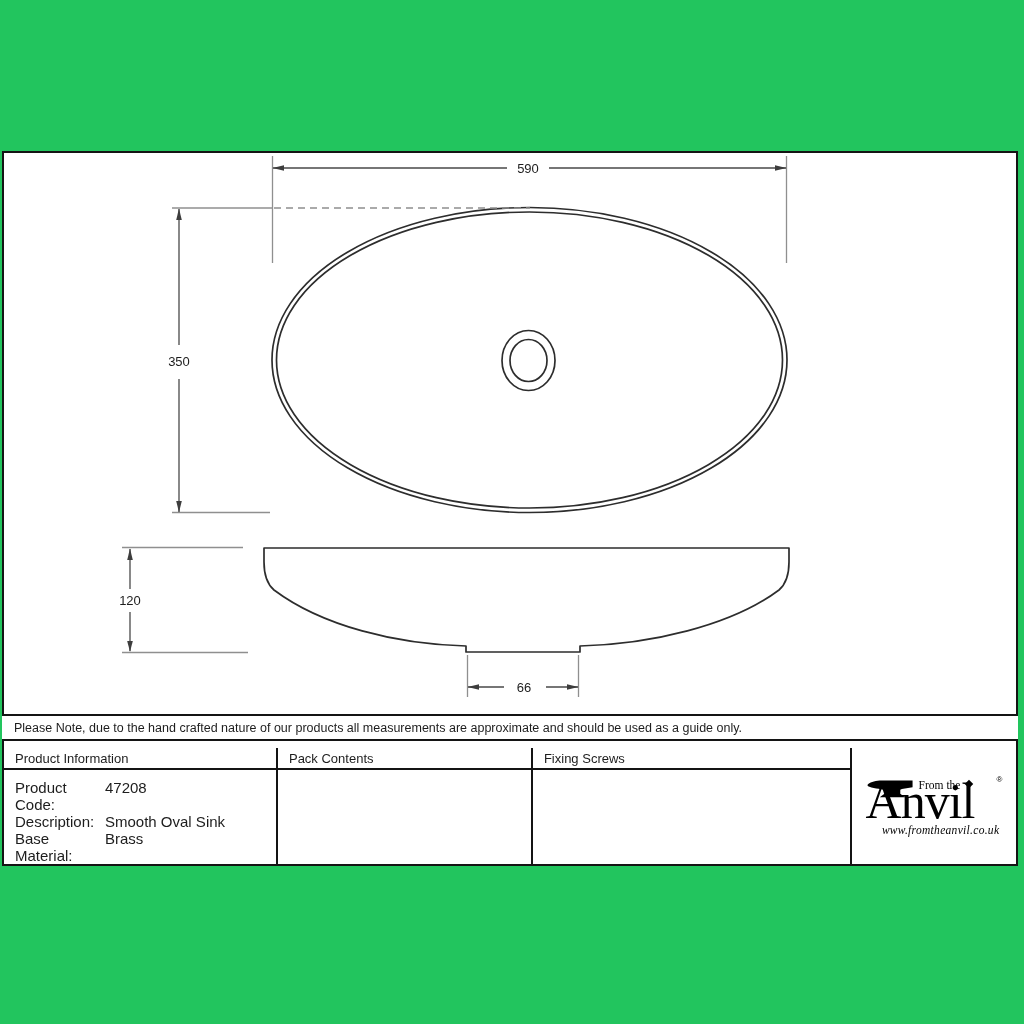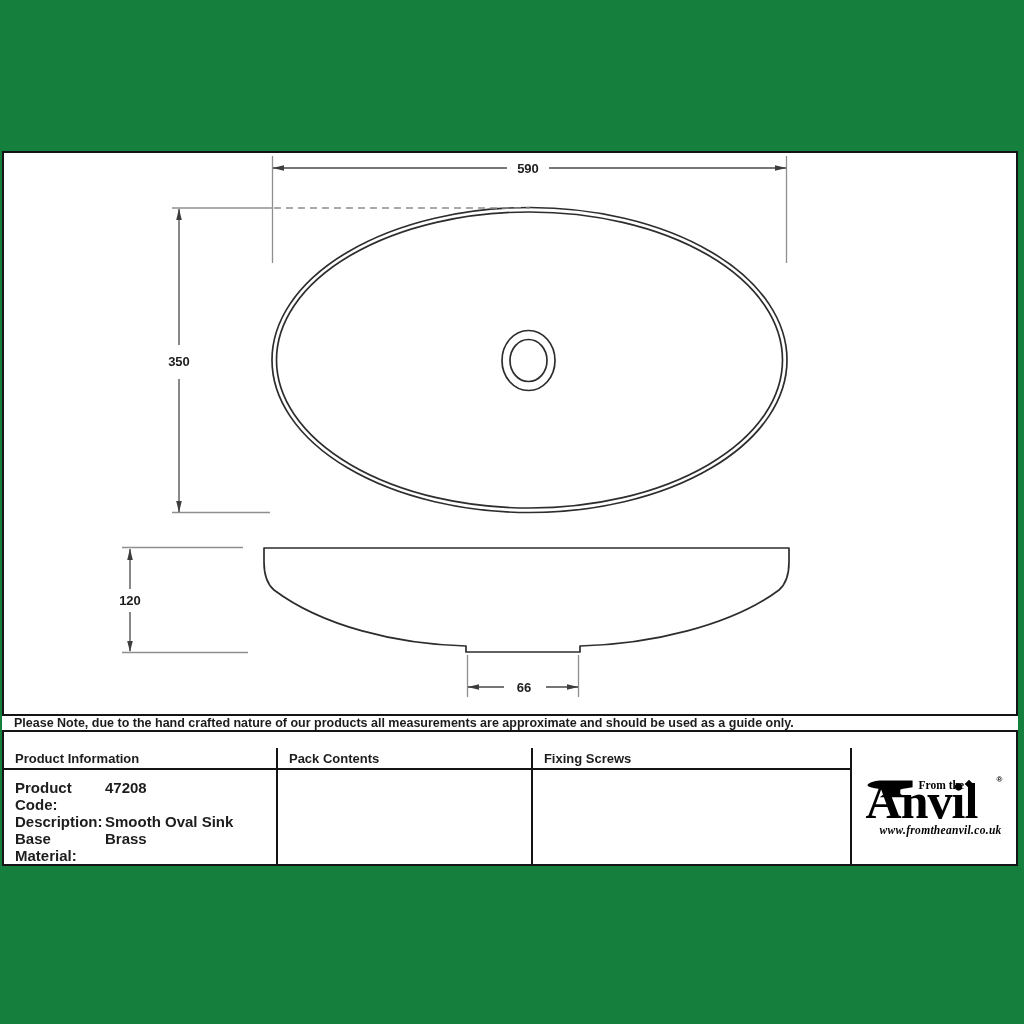--- a/index.html
+++ b/index.html
@@ -1,31 +1,31 @@
 <!DOCTYPE html>
 <html><head>
 <meta charset="utf-8">
 <style>
   html,body{margin:0;padding:0;background:#fff;}
-  .page{position:relative;width:1024px;height:1024px;background:#15803d;overflow:hidden;
-        font-family:"Liberation Sans",sans-serif;color:#1d1d1d;font-weight:bold;}
+  .page{position:relative;width:1024px;height:1024px;background:#22c55e;overflow:hidden;
+        font-family:"Liberation Sans",sans-serif;color:#1d1d1d;}
   
   .frame{position:absolute;left:2px;top:151px;width:1016px;height:715px;
          border:2px solid #141414;box-sizing:border-box;background:#fff;}
   
   .drawing{position:absolute;left:0;top:0;width:1024px;height:1024px;}
   .obj{fill:none;stroke:#2d2d2d;stroke-width:1.7px;stroke-linejoin:round;}
   .ext{fill:none;stroke:#8f8f8f;stroke-width:1.3px;}
   .dash{fill:none;stroke:#8f8f8f;stroke-width:1.3px;stroke-dasharray:7 5;}
   .dim{fill:none;stroke:#4a4a4a;stroke-width:1.3px;}
   .arr{fill:#3d3d3d;stroke:none;}
   .dimlabel{font-family:"Liberation Sans",sans-serif;font-size:13px;fill:#1d1d1d;
             text-anchor:middle;dominant-baseline:central;}
   
-  .note-row{position:absolute;left:2px;top:714px;width:1016px;height:18px;box-sizing:border-box;
+  .note-row{position:absolute;left:2px;top:714px;width:1016px;height:27px;box-sizing:border-box;
             border:2px solid #141414;border-left:none;border-right:none;
             display:flex;align-items:center;padding-left:12px;font-size:12.5px;background:#fff;}
   
   .spec-table{position:absolute;left:4px;top:748px;width:1014px;height:118px;display:flex;}
   .col{box-sizing:border-box;height:100%;}
   .col-border{border-right:2px solid #141414;}
   .col1{width:288px;}
   .col2{width:268px;}
   .col3{width:335px;}
   .col4{width:175px;position:relative;}

